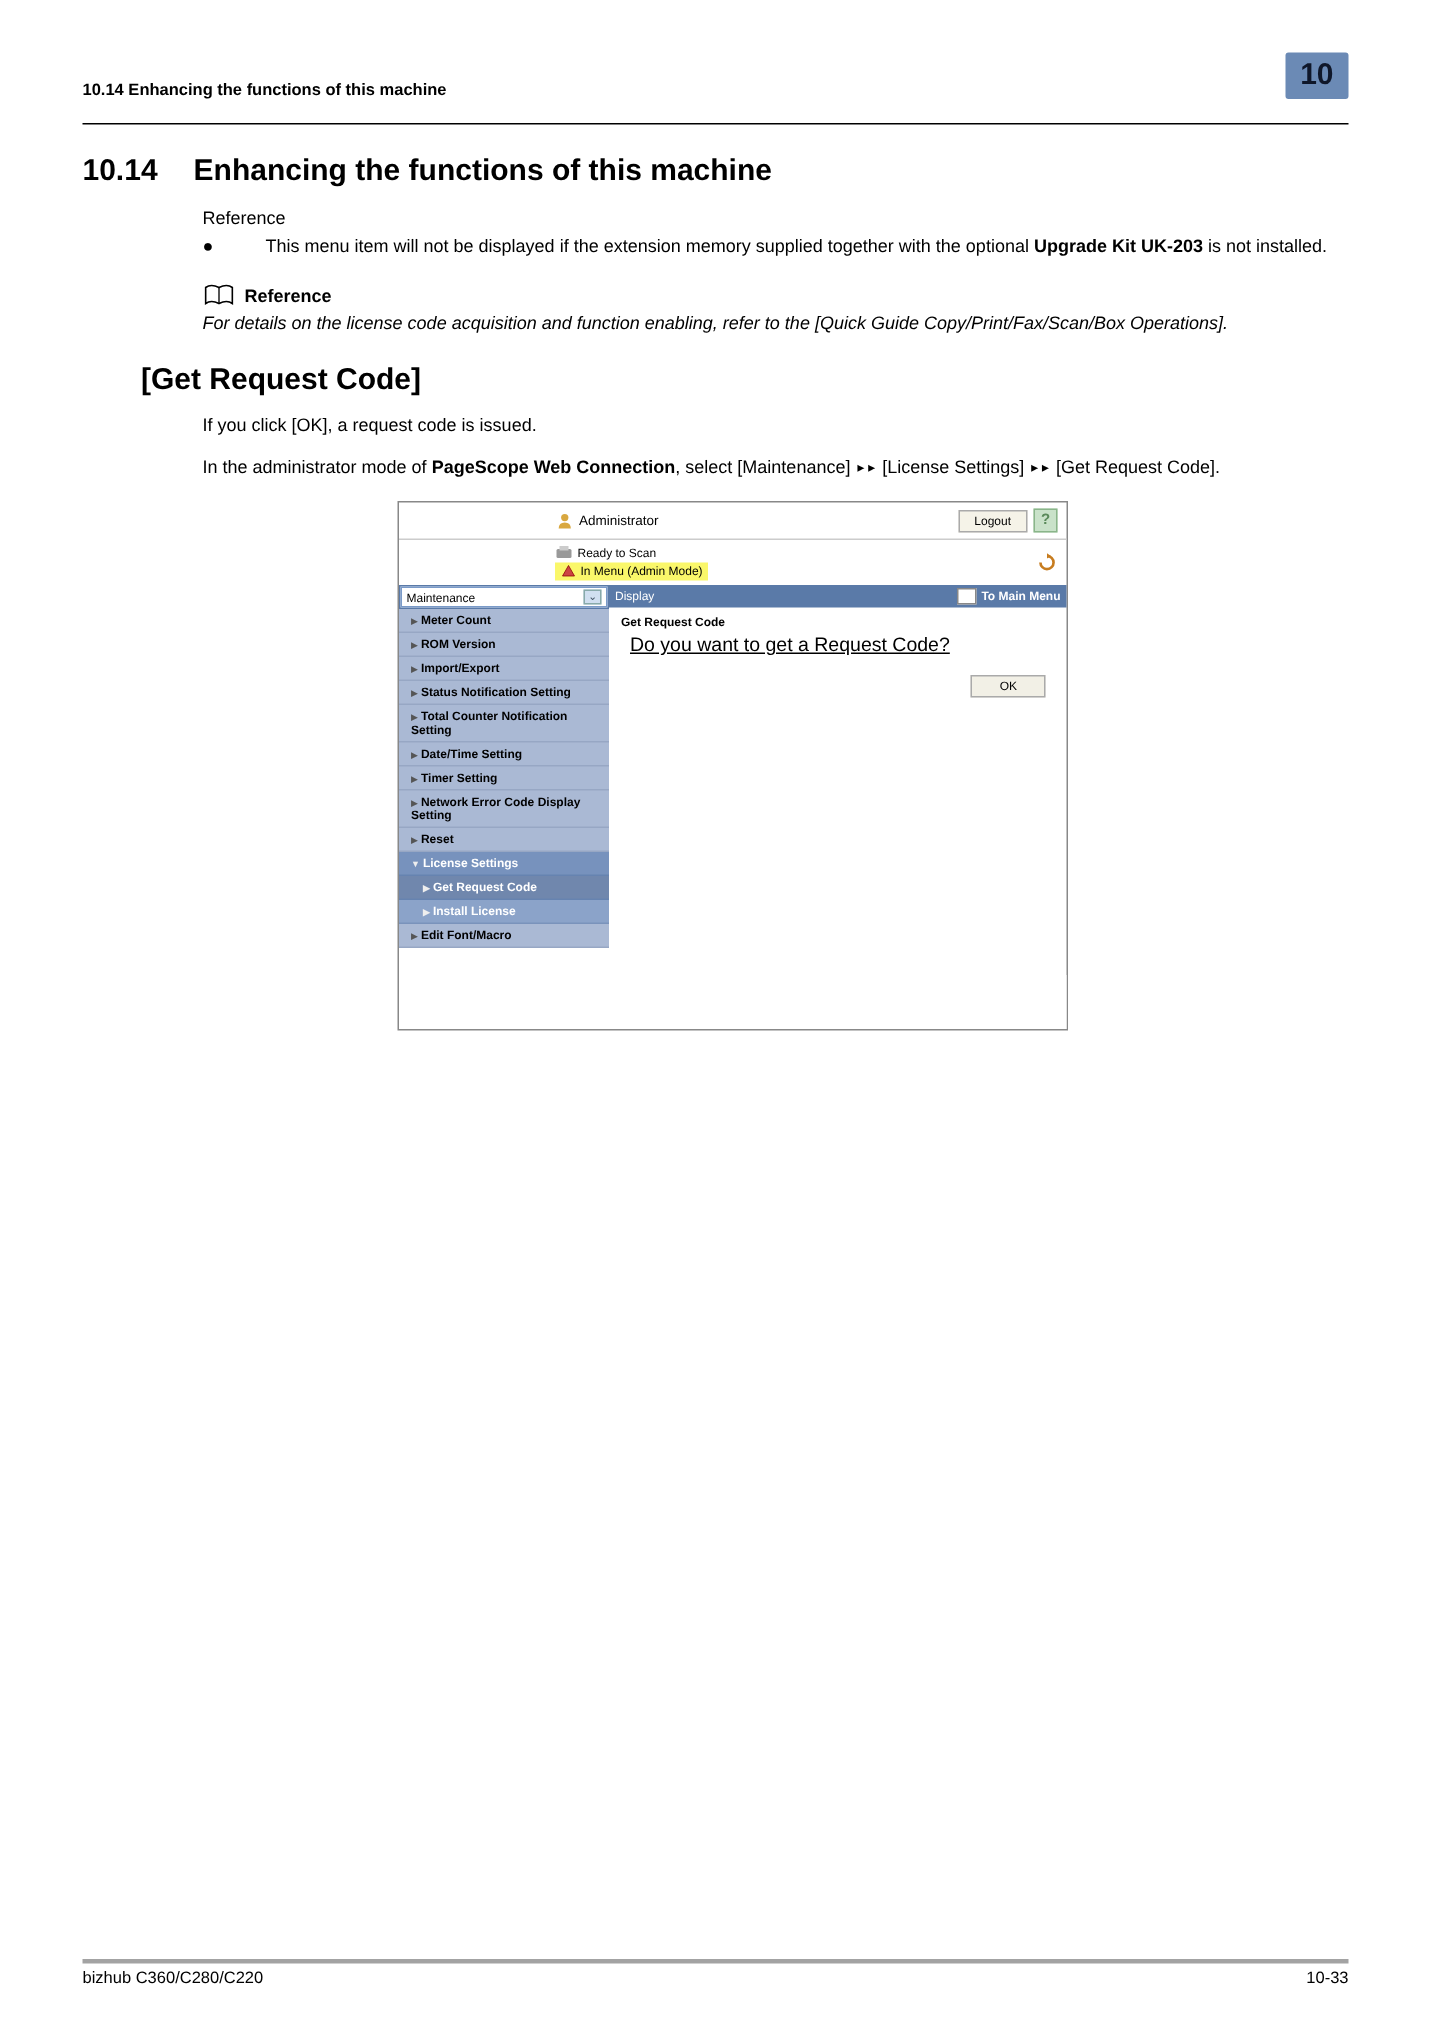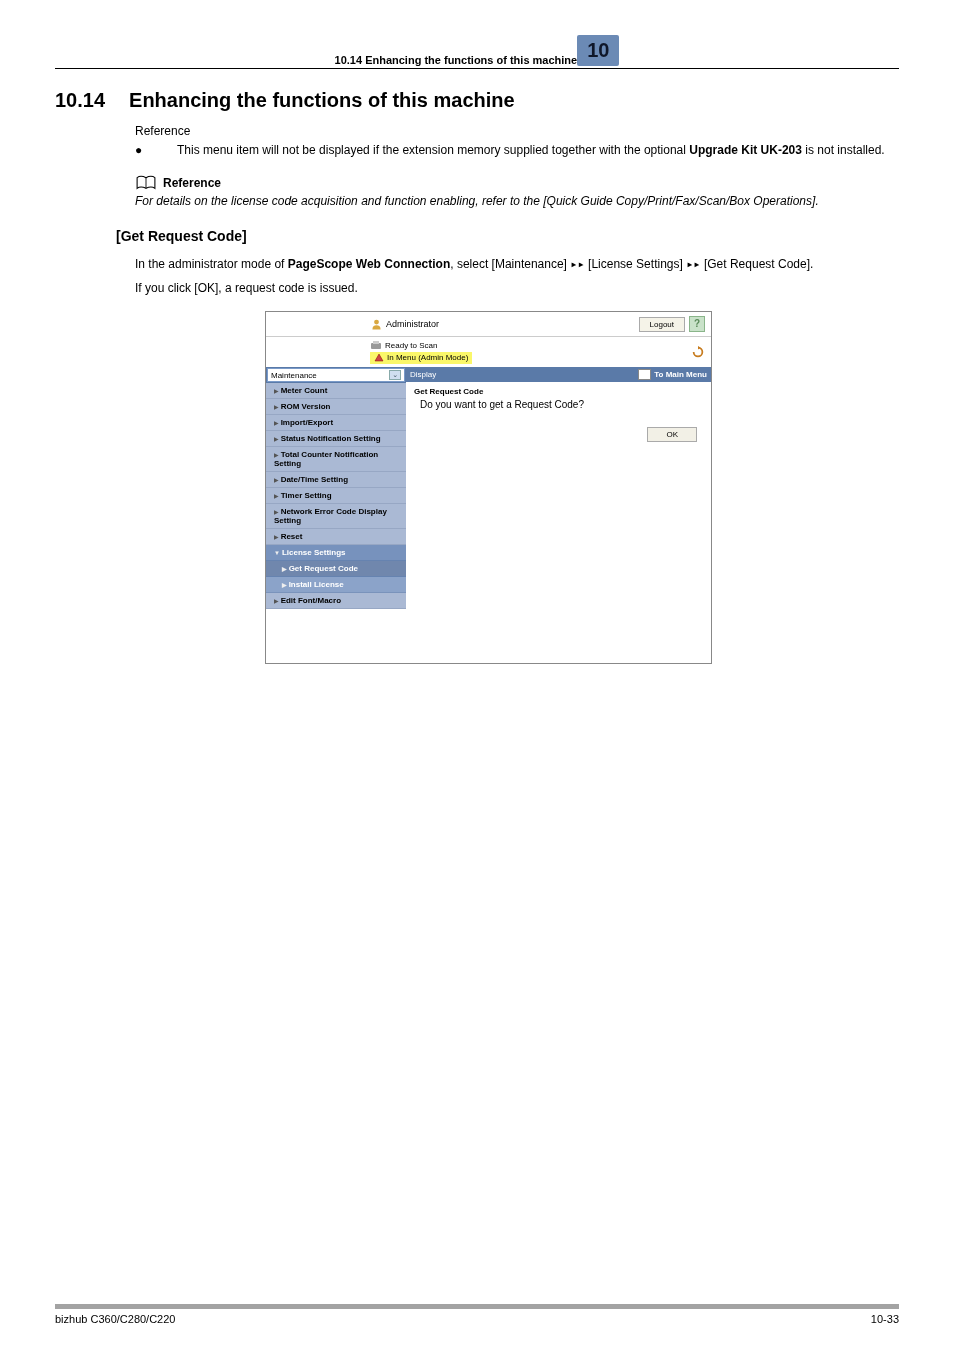--- a/index.html
+++ b/index.html
@@ -10,24 +10,24 @@
       background: white;
     }
     .page {
       padding: 35px 55px 25px 55px;
       min-height: 1290px;
       display: flex;
       flex-direction: column;
     }
     .header-line {
       display: flex;
-      justify-content: center;
+      justify-content: space-between;
       align-items: flex-end;
       border-bottom: 1px solid #000;
-      padding-bottom: 2px;
+      padding-bottom: 16px;
       margin-bottom: 20px;
     }
     .header-text {
       font-size: 11px;
       font-weight: bold;
     }
     .chapter-badge {
       background: #6b8ab5;
       color: #0f172a;
       font-size: 20px;
@@ -89,23 +89,23 @@
     .reference-bold {
       font-weight: bold;
       font-size: 12px;
     }
     .reference-italic {
       font-style: italic;
       font-size: 12px;
       line-height: 1.4;
     }
     .subsection {
-      font-size: 14px;
-      font-weight: bold;
-      margin-left: 61px;
+      font-size: 20px;
+      font-weight: bold;
+      margin-left: 39px;
       margin-top: 4px;
       margin-bottom: 10px;
     }
     .arrow {
       font-family: monospace;
     }
     .screenshot-container {
       margin-left: 210px;
       margin-top: 14px;
       border: 1px solid #888;
@@ -284,43 +284,44 @@
       flex: 1;
       min-height: 235px;
       position: relative;
     }
     .ss-content-title {
       font-weight: bold;
       font-size: 8px;
       margin-bottom: 3px;
     }
     .ss-content-msg {
-      font-size: 10px;
+      font-size: 13px;
       padding-left: 6px;
+      text-decoration: underline;
     }
     .ss-ok-btn {
       position: absolute;
       right: 14px;
       top: 45px;
       border: 1px solid #aaa;
       background: #f2f0e6;
       font-size: 8px;
       padding: 2px 18px;
     }
     .ss-blank-bottom {
       height: 36px;
       background: white;
     }
     .content-wrapper {
       flex: 1;
     }
     .footer {
       display: flex;
       justify-content: space-between;
-      border-top: 5px solid #a3a3a3;
+      border-top: 3px solid #a3a3a3;
       padding-top: 4px;
       font-size: 11px;
     }
   </style>
 </head>
 <body>
 
 <div class="page">
   <div class="content-wrapper">
     <div class="header-line">
@@ -349,25 +350,25 @@
           <path d="M2 3 Q6 0 12 3 Q18 0 22 3 L22 15 Q18 12 12 15 Q6 12 2 15 Z" fill="none" stroke="#000" stroke-width="1.2"></path>
           <path d="M12 3 L12 15" fill="none" stroke="#000" stroke-width="1"></path>
         </svg>
         <span class="reference-bold">Reference</span>
       </div>
       <div class="reference-italic">For details on the license code acquisition and function enabling, refer to the [Quick Guide Copy/Print/Fax/Scan/Box Operations].</div>
     </div>
 
     <div class="subsection">[Get Request Code]</div>
 
+    <p class="body-text" style="margin-top:8px;">If you click [OK], a request code is issued.</p>
+
     <p class="body-text">
       <span>In the administrator mode of </span><b>PageScope Web Connection</b><span>, select [Maintenance] </span><span class="arrow">▸▸</span><span> [License Settings] </span><span class="arrow">▸▸</span><span> [Get Request Code].</span>
     </p>
-
-    <p class="body-text" style="margin-top:8px;">If you click [OK], a request code is issued.</p>
 
     <div class="screenshot-container">
       <div class="ss-topbar">
         <div class="ss-admin">
           <svg class="ss-admin-icon" viewBox="0 0 16 16">
             <circle cx="8" cy="5" r="3" fill="#d9a840"></circle>
             <path d="M3 14 Q3 9 8 9 Q13 9 13 14 Z" fill="#d9a840"></path>
           </svg>
           <span>Administrator</span>
         </div>

